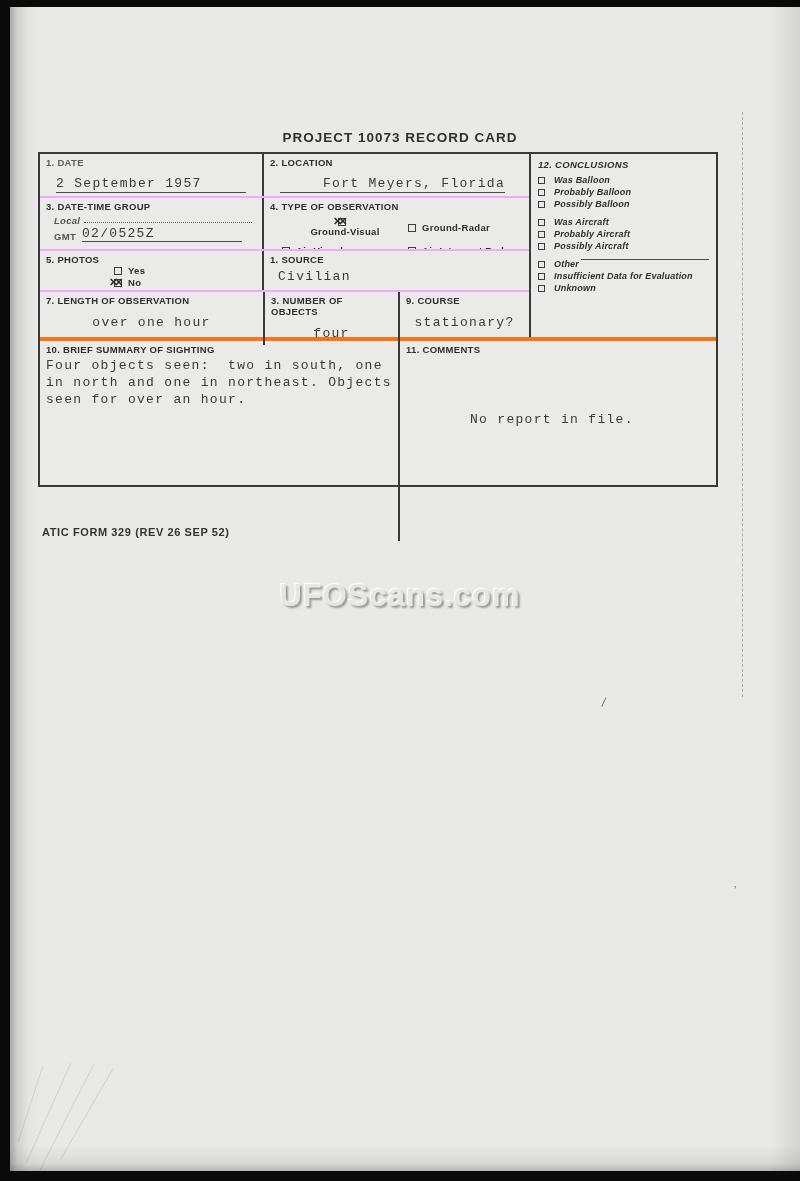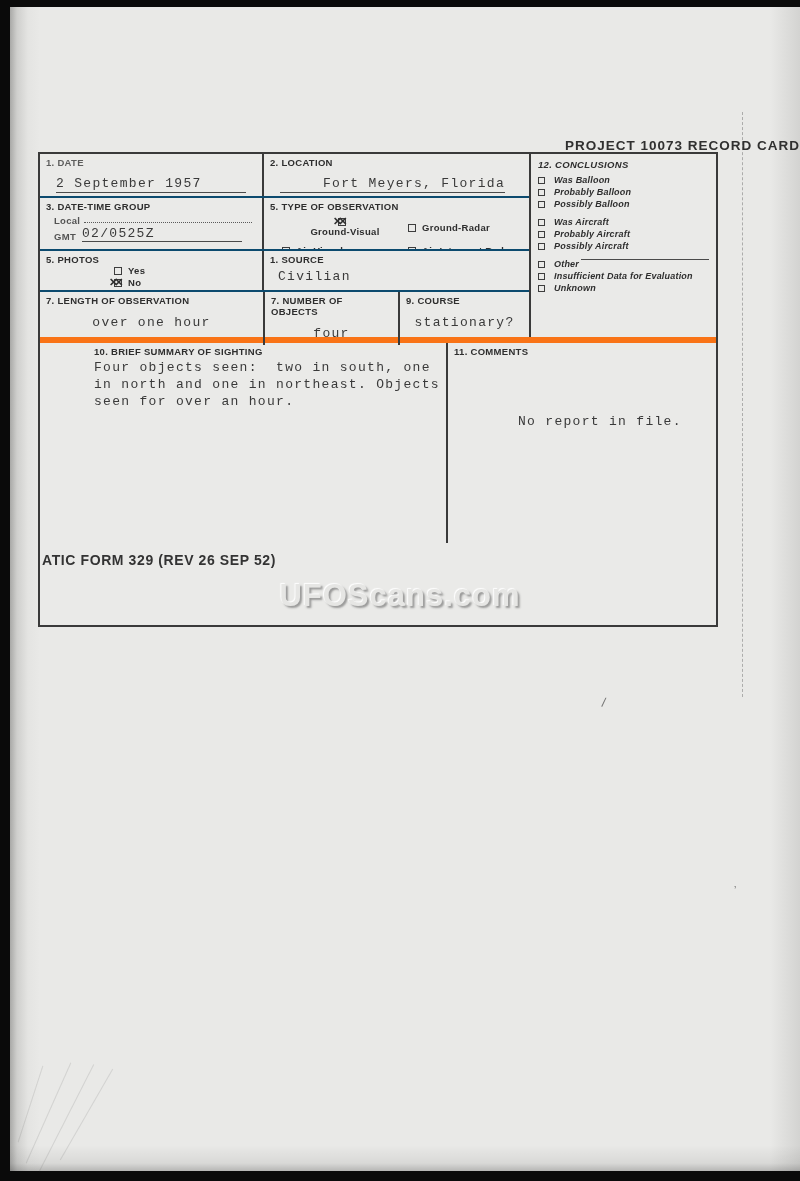--- a/index.html
+++ b/index.html
@@ -11,53 +11,53 @@
            linear-gradient(90deg, #a9a9a7 0px, #cfcfcd 7px, #e4e4e2 18px, #e9e9e7 30px, #e9e9e7 760px, #dededc 775px, #d3d3d1 790px),
            #e9e9e7;}
   #paper::after{content:"";position:absolute;left:0;bottom:0;width:100%;height:26px;
          background:linear-gradient(180deg, rgba(0,0,0,0) 0, rgba(0,0,0,0.07) 70%, rgba(0,0,0,0.22) 100%);}
   
   .lbl{font-family:"Liberation Sans",sans-serif;font-weight:bold;font-size:9.5px;
        color:#2e2e2e;letter-spacing:0.3px;}
   .typed{font-family:"Liberation Mono","DejaVu Sans Mono",monospace;font-size:13px;
          color:#3a3a3a;letter-spacing:1.3px;white-space:pre-wrap;line-height:17px;}
   
-  #title{position:absolute;left:0;top:138px;width:800px;text-align:right;
+  #title{position:absolute;left:0;top:130px;width:800px;text-align:center;
          font-weight:bold;font-size:13.5px;letter-spacing:1px;color:#303030;}
   
-  #card{position:absolute;left:38px;top:152px;width:680px;height:475px;
+  #card{position:absolute;left:38px;top:152px;width:680px;height:335px;
         border:2px solid #3a3a3a;box-sizing:border-box;background:rgba(255,255,255,0.06);}
   #card .top{display:flex;height:183px;}
   #card .left-block{width:489px;display:flex;flex-direction:column;}
   #card .row{display:flex;box-sizing:border-box;}
   .cell{box-sizing:border-box;padding:3px 6px;position:relative;overflow:hidden;}
   .b-r{border-right:2px solid #3a3a3a;}
-  .b-t{border-top:2px solid #0c4a6e;}
+  .b-t{border-top:2px solid #f0abfc;}
   .b-l{border-left:2px solid #3a3a3a;}
   
   .cb{position:relative;display:inline-block;width:8px;height:8px;border:1.4px solid #3d3d3d;
       box-sizing:border-box;margin-right:6px;flex:0 0 auto;}
   .cb.checked::before{content:"\2715\2715";position:absolute;left:-6px;top:-4px;
       font-size:11px;font-weight:bold;letter-spacing:-4px;color:#2f2f2f;}
   .opt{display:flex;align-items:center;}
   .opt .lbl{font-size:9.5px;}
   
   .u-line{display:inline-block;border-bottom:1.3px solid #4a4a4a;}
   .leader{flex:1;border-bottom:1.3px dotted #5a5a5a;margin:0 4px 3px 4px;}
   
   #conclusions{flex:1;padding:5px 7px;box-sizing:border-box;font-style:italic;}
   .cgroup{margin-bottom:6px;}
   .citem{display:flex;align-items:flex-start;line-height:11.6px;margin-bottom:0.5px;}
   .citem .cb{width:7px;height:7px;margin-top:2px;margin-right:9px;}
   .citem .lbl{font-size:9px;letter-spacing:0.2px;}
   .citem .other-line{flex:1;border-bottom:1.2px solid #4a4a4a;margin-left:2px;margin-bottom:2px;}
   
-  #card .bottom{display:flex;height:200px;border-top:6px solid #f97316;padding-left:48px;}
-  
-  #form-footer{position:absolute;left:42px;top:552px;font-weight:bold;font-size:14px;
+  #card .bottom{display:flex;height:200px;border-top:4px solid #f97316;}
+  
+  #form-footer{position:absolute;left:42px;top:526px;font-weight:bold;font-size:11px;
                letter-spacing:0.6px;color:#333;}
   #watermark{position:absolute;left:0;top:578px;width:800px;text-align:center;
              font-weight:bold;font-size:31px;letter-spacing:1px;color:#e6e6e4;
              text-shadow:-1px -1px 1px rgba(255,255,255,0.95), 2px 2px 2px rgba(110,110,110,0.65);}
   
   .dashline{position:absolute;left:742px;top:112px;width:0;height:585px;
             border-left:1.5px dashed rgba(60,60,60,0.35);}
   .speck1{position:absolute;left:602px;top:695px;color:rgba(50,50,50,0.65);font-size:13px;transform:rotate(10deg);}
   .speck2{position:absolute;left:734px;top:878px;color:rgba(50,50,50,0.7);font-size:10px;}
   .crease{position:absolute;border-left:1.5px solid rgba(80,80,80,0.14);height:110px;width:0;}
@@ -91,31 +91,31 @@
           </div>
           <div class="cell" style="flex:1;">
             <div class="lbl">2. LOCATION</div>
             <div class="typed val-date u-line" style="min-width:225px;text-align:right;">Fort Meyers, Florida</div>
           </div>
         </div>
 
         <div class="row b-t" style="height:53px;">
           <div class="cell b-r" style="width:224px;">
             <div class="lbl">3. DATE-TIME GROUP</div>
-            <div class="dtg-row" style="margin-top:3px;">
+            <div class="dtg-row" style="margin-top:3px;font-style:italic;">
               <span class="lbl" style="font-weight:bold;opacity:0.8;">Local</span>
               <span class="leader"></span>
             </div>
             <div class="dtg-row">
               <span class="lbl" style="opacity:0.8;">GMT</span>
               <span class="typed u-line" style="min-width:160px;margin-left:6px;line-height:14px;">02/0525Z</span>
           </div>
           </div>
           <div class="cell" style="flex:1;">
-            <div class="lbl">5. TYPE OF OBSERVATION</div>
+            <div class="lbl">4. TYPE OF OBSERVATION</div>
             <div style="display:flex;margin:6px 0 0 12px;">
               <div class="opt" style="width:126px;flex-direction:column;">
                 <span class="cb checked"></span>
                 <span class="lbl">Ground-Visual</span>
               </div>
               <div class="opt">
                 <span class="cb"></span>
                 <span class="lbl">Ground-Radar</span>
               </div>
             </div>
@@ -151,21 +151,21 @@
             <div class="typed" style="margin:3px 0 0 8px;">Civilian</div>
           </div>
         </div>
 
         <div class="row b-t" style="flex:1;">
           <div class="cell b-r" style="width:225px;">
             <div class="lbl">7. LENGTH OF OBSERVATION</div>
             <div class="typed center-val">over one hour</div>
           </div>
           <div class="cell b-r" style="width:135px;">
-            <div class="lbl">7. NUMBER OF OBJECTS</div>
+            <div class="lbl">3. NUMBER OF OBJECTS</div>
             <div class="typed center-val">four</div>
           </div>
           <div class="cell" style="flex:1;">
             <div class="lbl">9. COURSE</div>
             <div class="typed center-val">stationary?</div>
           </div>
         </div>
       </div>
 
       <div id="conclusions" class="b-l">

